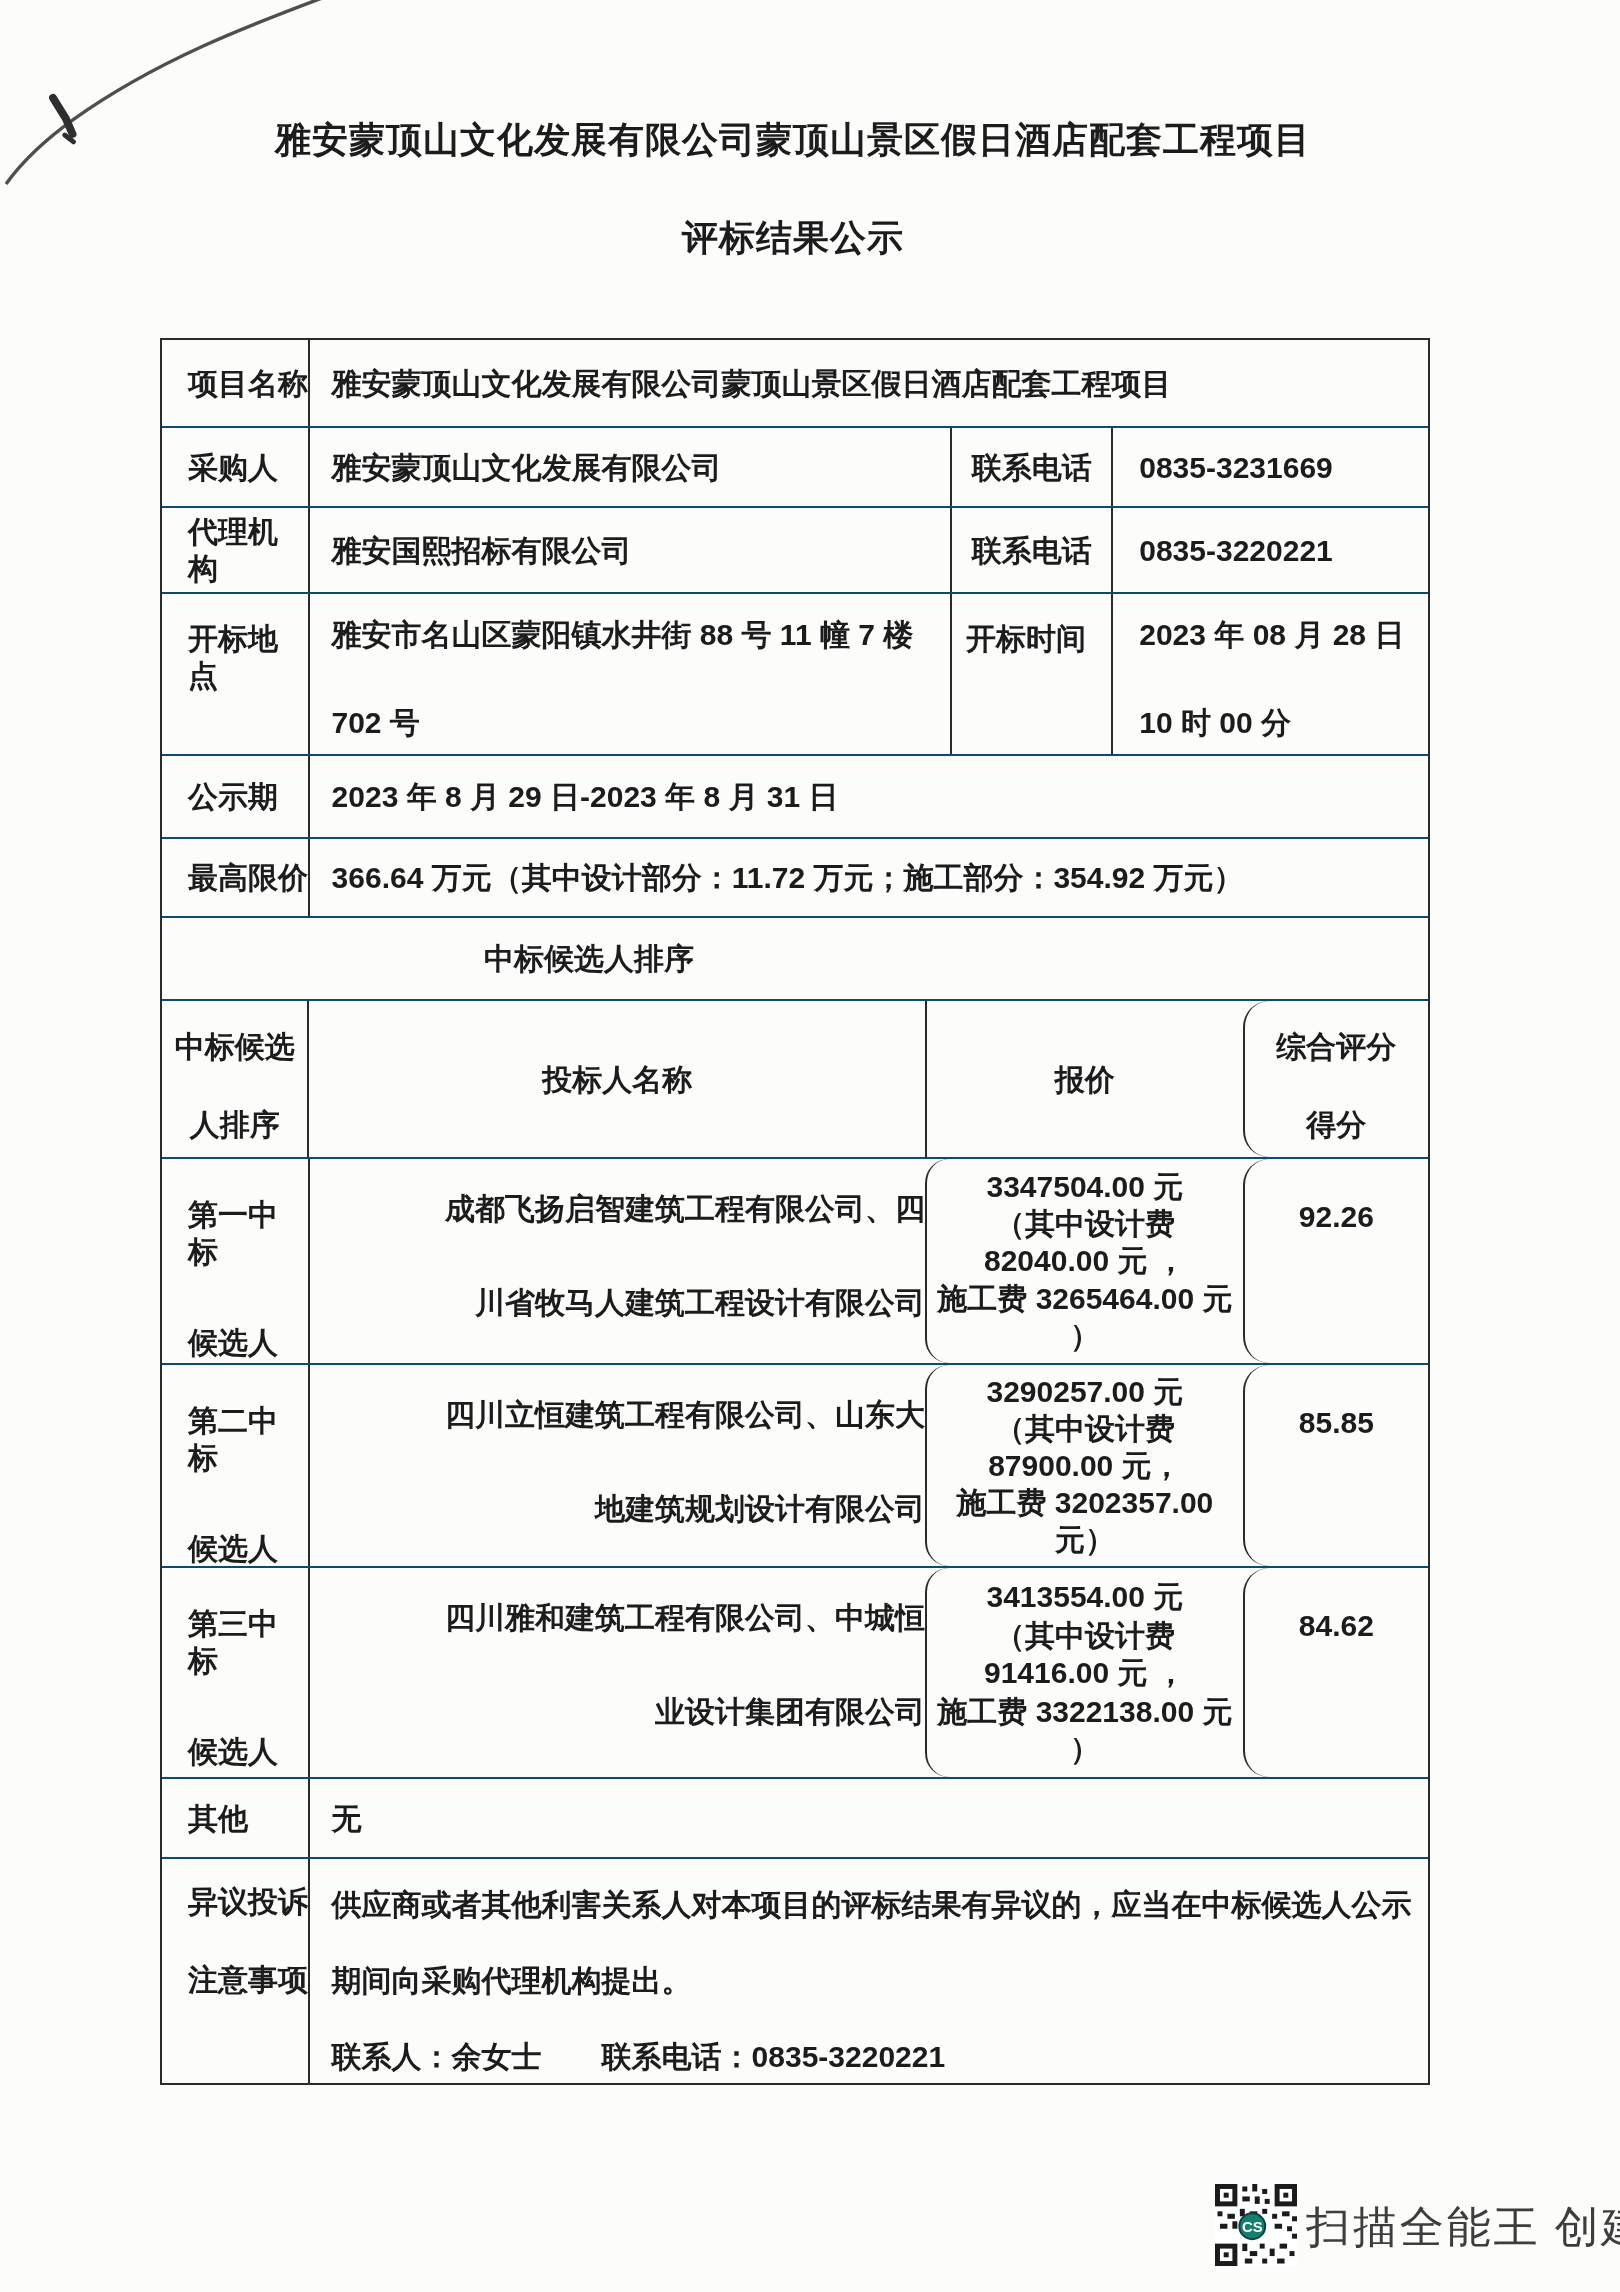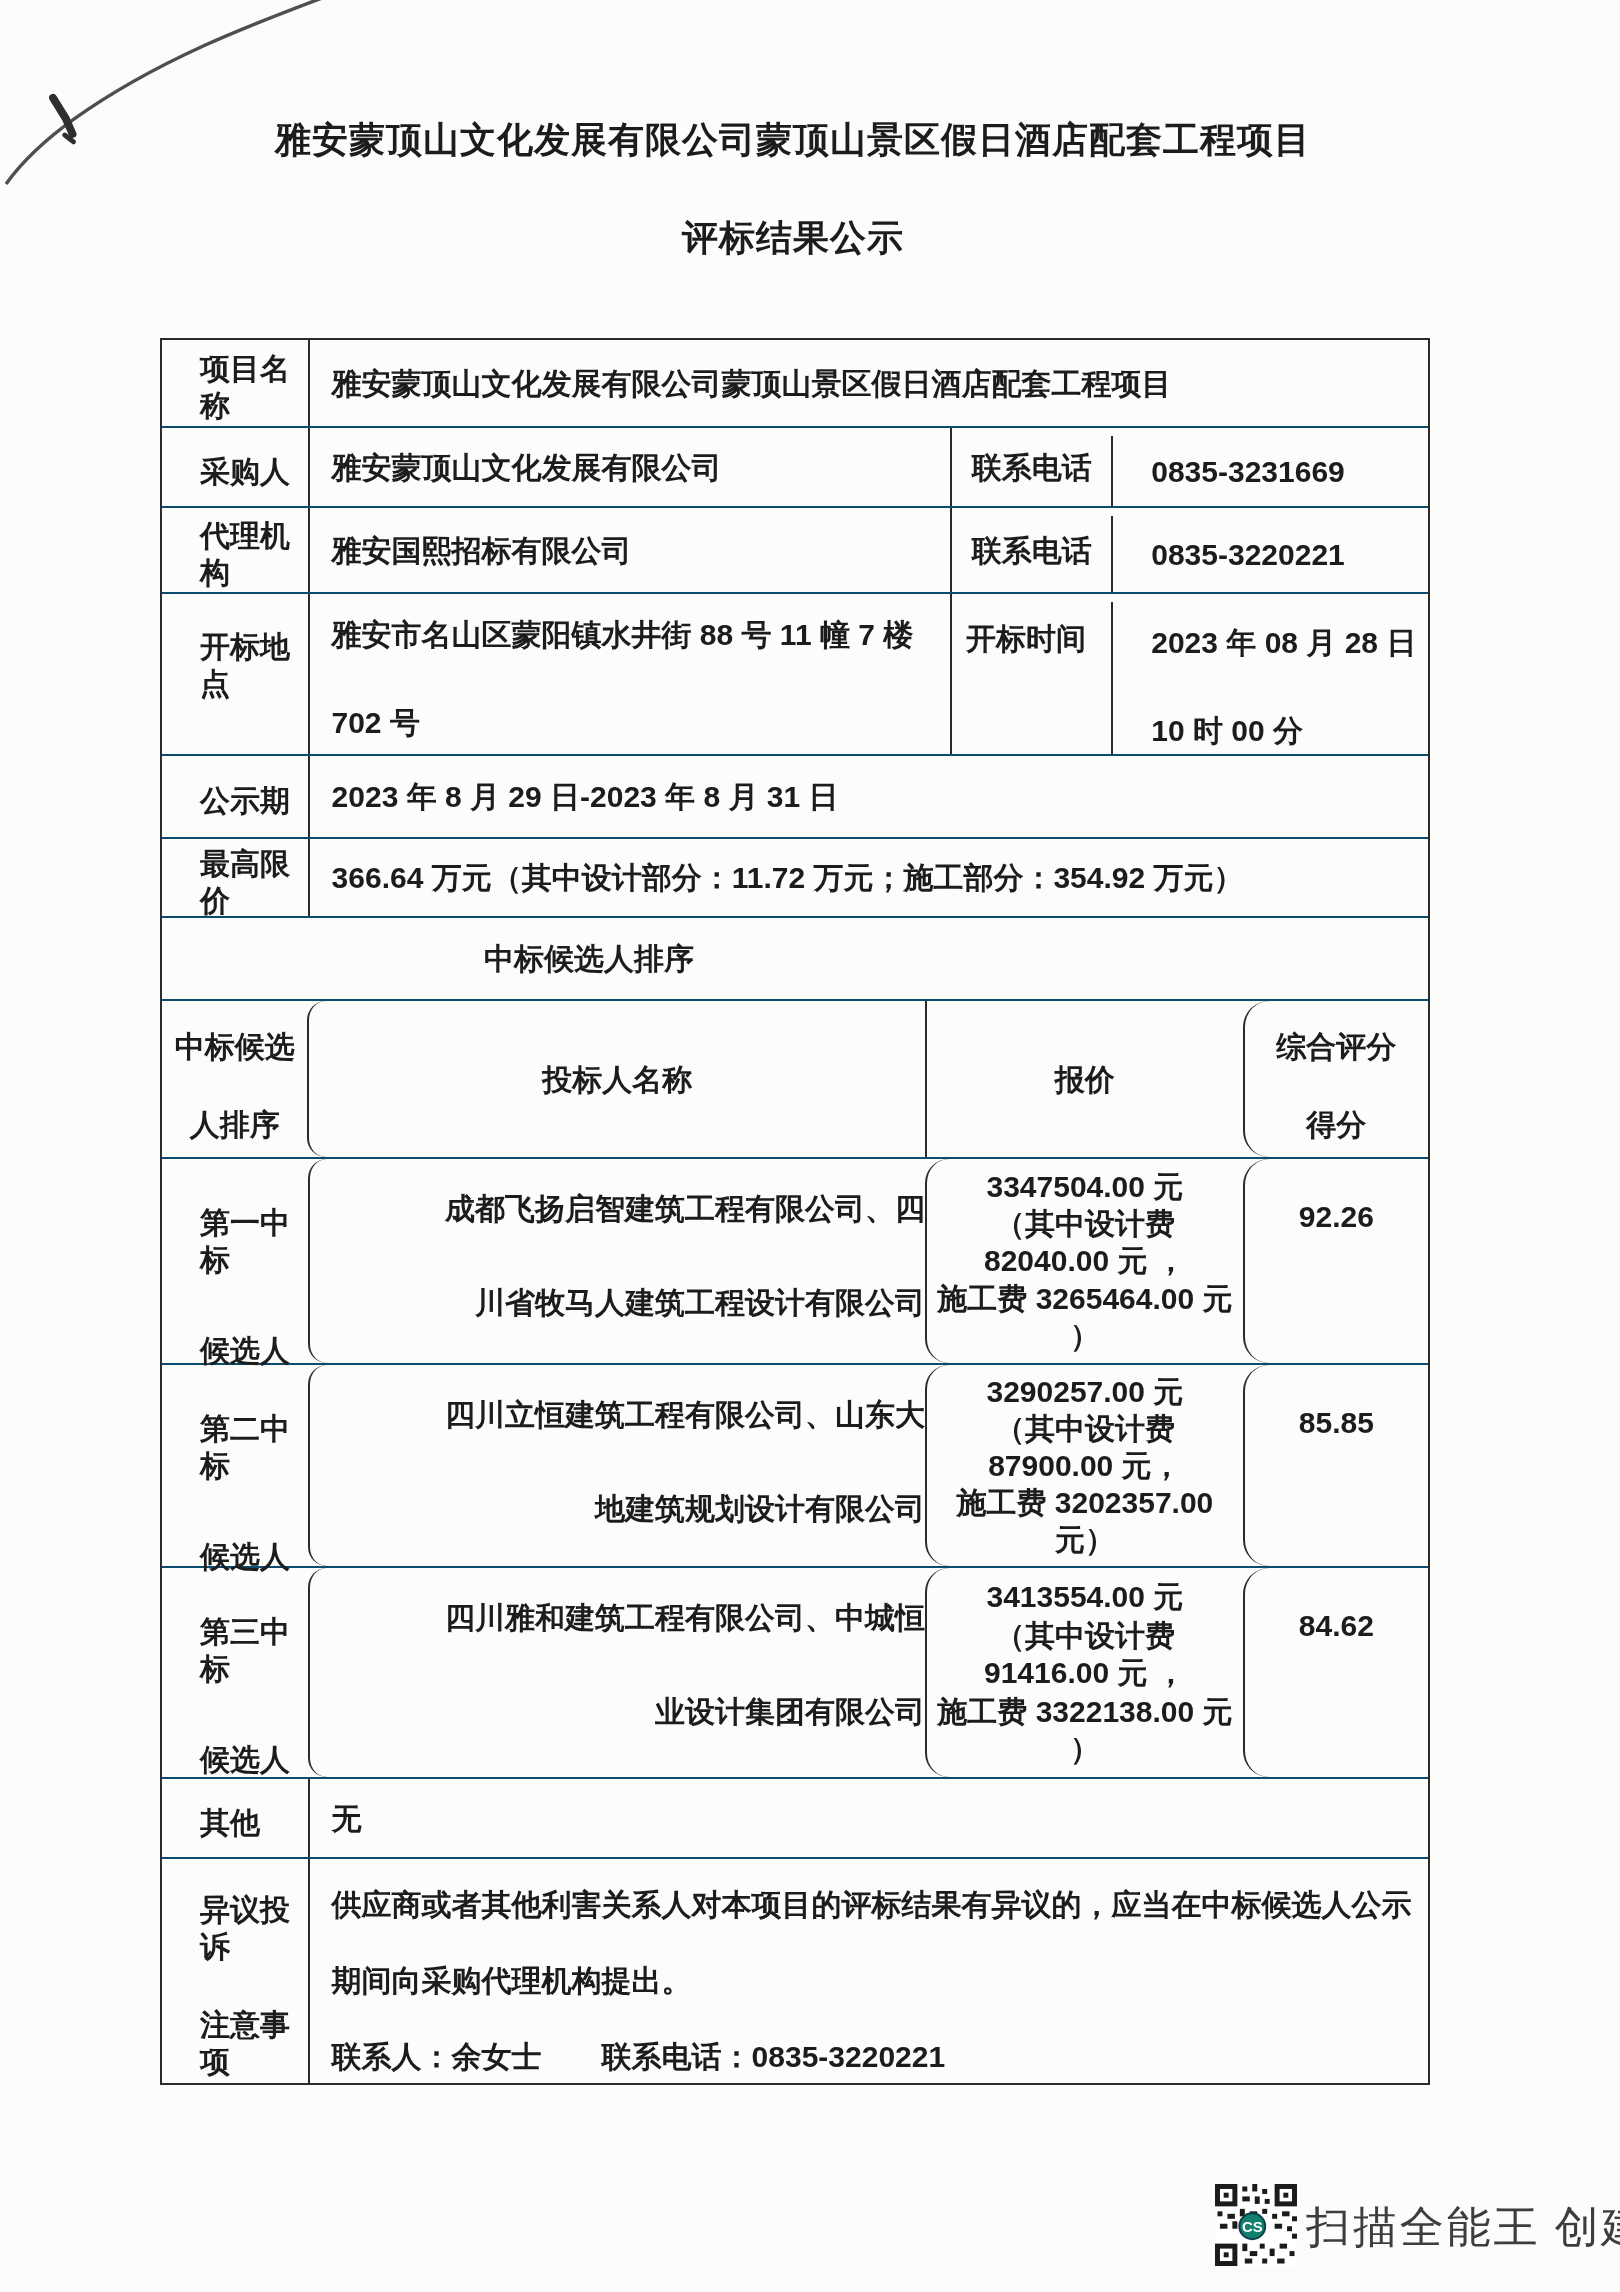--- a/index.html
+++ b/index.html
@@ -27,27 +27,27 @@
     box-sizing:border-box;border-left:2px solid #2b2b2b;
     display:flex;align-items:center;
     font-size:30px;font-weight:700;line-height:37px;
   }
   .cell:first-child{border-left:none;}
   .w-label{width:146px;}
   .w-val{width:1120px;}
   .w-val2{width:643px;}
   .w-phl{width:161px;}
   .w-phv{width:317px;}
-  .w-name{width:620px;border-radius:19px;}
+  .w-name{width:620px;}
   .w-price{width:319px;}
   .w-score{width:186px;border-radius:26px;}
   .h1{height:86px;} .h2{height:80px;} .h3{height:86px;} .h4{height:162px;}
   .h5{height:83px;} .h6{height:79px;} .h7{height:83px;} .h8{height:158px;}
   .h9{height:206px;} .h10{height:203px;} .h11{height:211px;} .h12{height:80px;} .h13{height:226px;}
-  .pad-label{padding-left:38px;margin-top:8px;}
+  .pad-label{padding-left:26px;}
   .pad-val{padding-left:21.6px;padding-right:9.8px;}
   .center-h{justify-content:center;}
   .lines{flex-direction:column;align-items:flex-start;justify-content:flex-start;}
   .lines.center-lines{align-items:center;}
   
   .open-label{padding-top:25.5px;}
   .open-lines{padding-top:21.6px;row-gap:51px;}
   .time-lines{padding-top:21.6px;row-gap:51px;}
   .section-title-cell{width:1266px;justify-content:center;padding-right:412px;}
   .hdr-two{padding-top:27.4px;row-gap:41px;}

